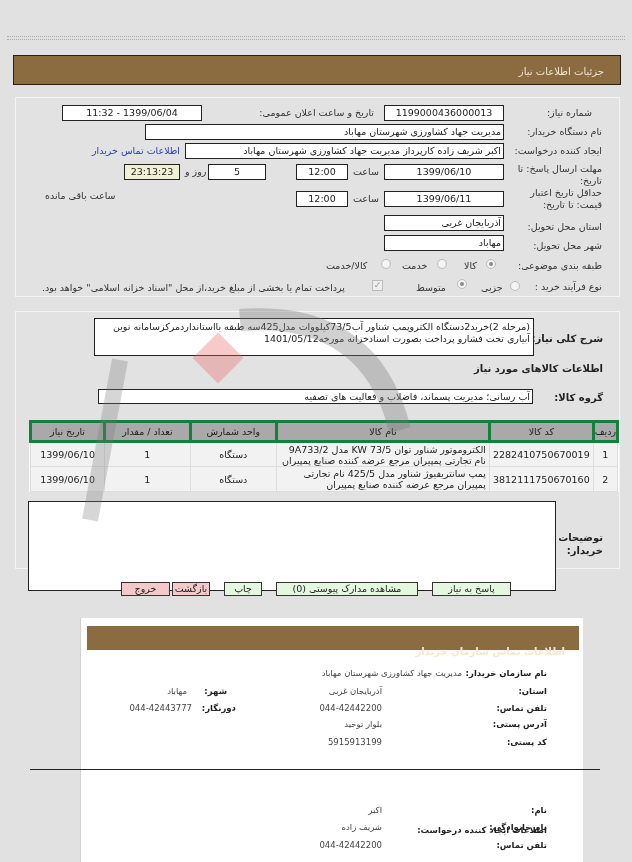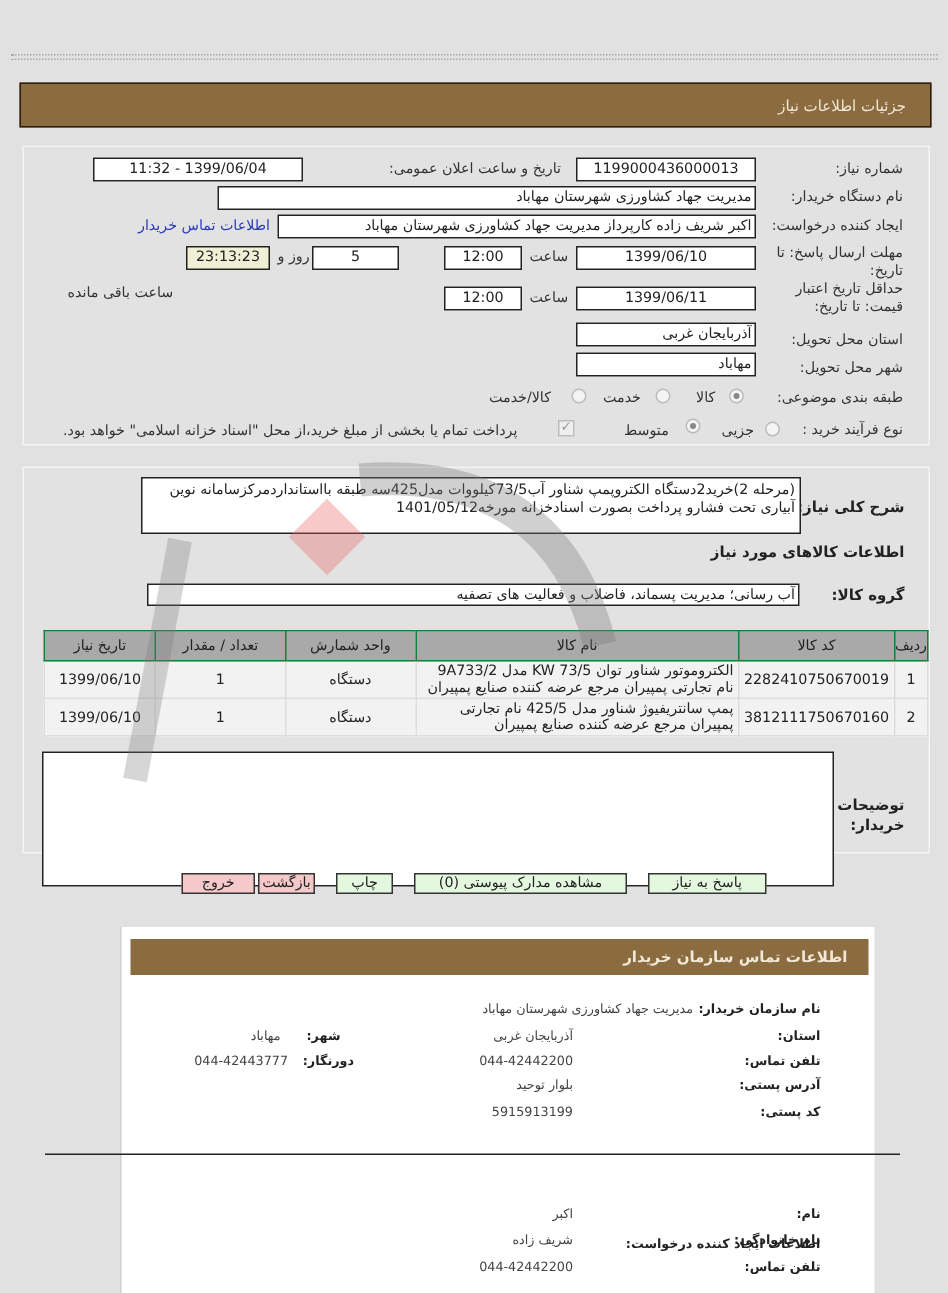--- a/index.html
+++ b/index.html
@@ -55,58 +55,58 @@
       position: absolute; background: #fff; border: 1px solid #222; font-size: 9.5px;
       padding: 2px 3px; line-height: 12px; text-align: right;
     }
     table.items {
       position: absolute; left: 29px; right: 13px; top: 420px;
       border-collapse: collapse; font-size: 9.5px; background: #fff;
       width: 590px;
     }
     table.items th {
       background: #a9a9a9; color: #222; font-weight: normal; height: 20px;
-      border: 1px solid #15803d; font-size: 9.5px; margin-top: 16px;
+      border: 3px solid #15803d; font-size: 9.5px; margin-top: 16px;
     }
     table.items td {
       background: #f2f2f2; border: 1px solid #ddd; text-align: center; height: 25px;
       padding: 0 3px; line-height: 11px;
     }
     table.items td.name { text-align: right; }
     .btn {
       position: absolute; height: 14px; border: 1px solid #333; font-size: 9.5px;
       text-align: center; line-height: 12px; cursor: pointer;
     }
     .btn.green { background: #e4f8df; }
     .btn.red { background: #f5c9c9; }
     .contact {
       position: absolute; left: 80px; top: 618px; width: 503px; height: 244px; background: #fff;
       border-left: 1px solid #d0d0d0;
     }
     .contact-head {
       position: absolute; left: 6px; right: 4px; top: 8px; height: 24px;
-      background: #8b6b40; color: #f1e8d6; font-size: 10px; padding: 7px 14px 0 0; font-weight: bold;
+      background: #8b6b40; color: #f1e8d6; font-size: 10px; padding: 20px 14px 0 0; font-weight: bold;
     }
     .c-lbl { position: absolute; font-size: 8.5px; font-weight: bold; color: #222; white-space: nowrap; }
     .c-val { position: absolute; font-size: 8.5px; color: #444; white-space: nowrap; }
     .c-hr { position: absolute; left: 30px; right: 32px; top: 769px; border-top: 1px solid #222; }
     .watermark { position: absolute; pointer-events: none; }
   </style>
 </head>
 <body>
 
 <div class="dotline"></div>
 
 <div class="title-bar">
   <span>جزئیات اطلاعات نیاز</span>
 </div>
 
 <div class="panel"></div>
 
-<span class="lbl" style="right:30px;top:107px;">شماره نیاز:</span>
+<span class="lbl" style="right:40px;top:107px;">شماره نیاز:</span>
 <div class="field" style="left:384px;top:105px;width:120px;">1199000436000013</div>
 <span class="lbl" style="right:258px;top:107px;">تاریخ و ساعت اعلان عمومی:</span>
 <div class="field" style="left:62px;top:105px;width:140px;">1399/06/04 - 11:32</div>
 
 <span class="lbl" style="right:30px;top:126px;">نام دستگاه خریدار:</span>
 <div class="field left" style="left:145px;top:124px;width:359px;">مدیریت جهاد کشاورزی شهرستان مهاباد</div>
 
 <span class="lbl" style="right:30px;top:145px;">ایجاد کننده درخواست:</span>
 <div class="field left" style="left:185px;top:143px;width:319px;">اکبر شریف زاده کارپرداز مدیریت جهاد کشاورزی شهرستان مهاباد</div>
 <span class="link" style="left:92px;top:145px;">اطلاعات تماس خریدار</span>

